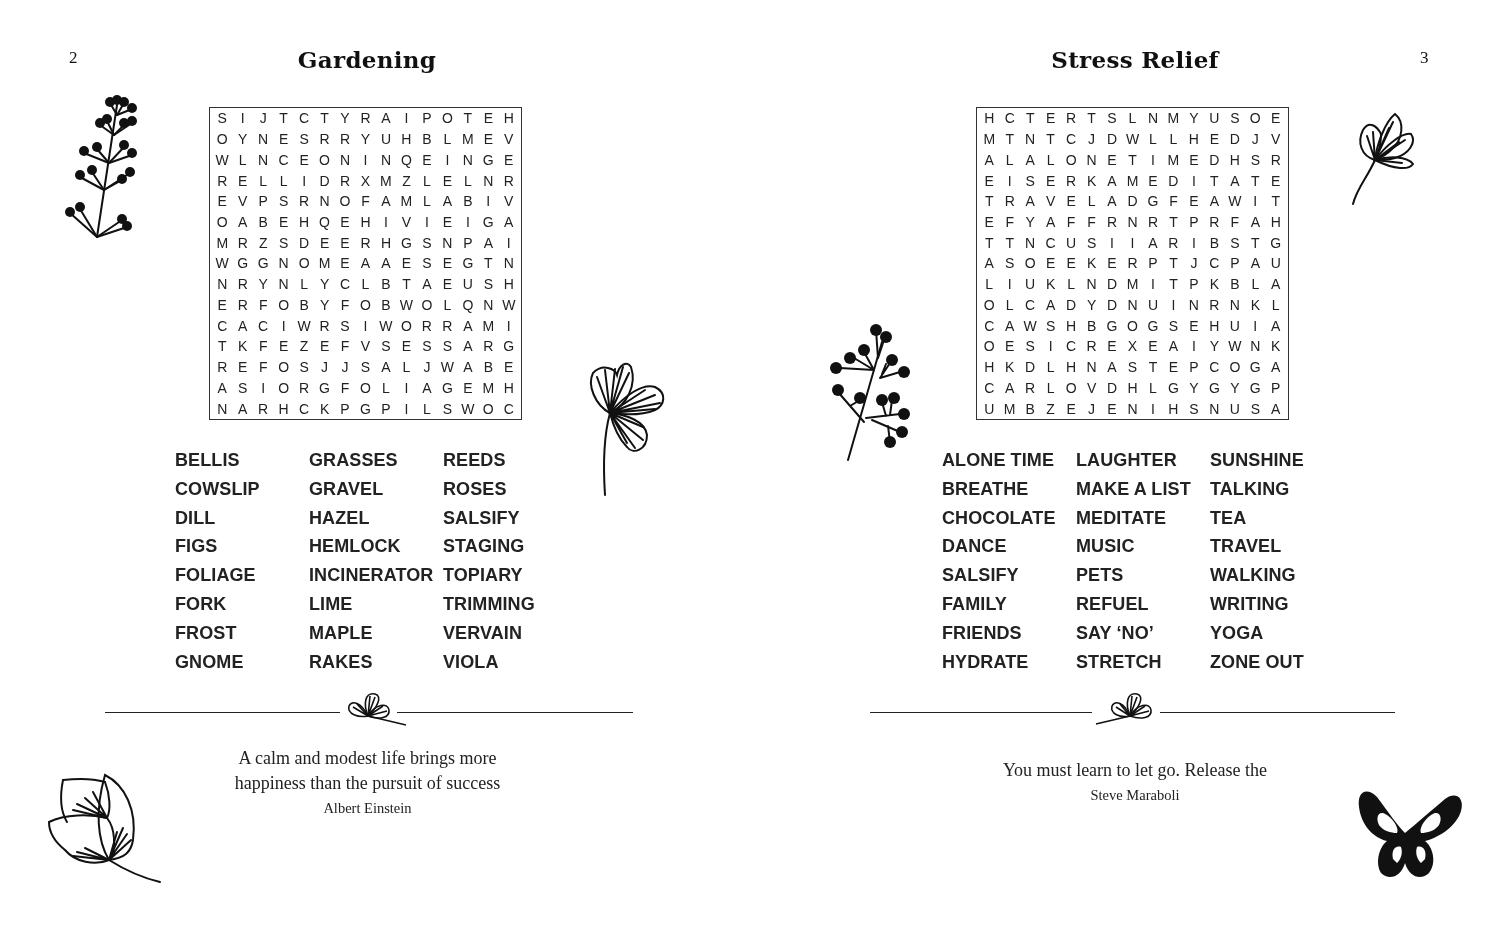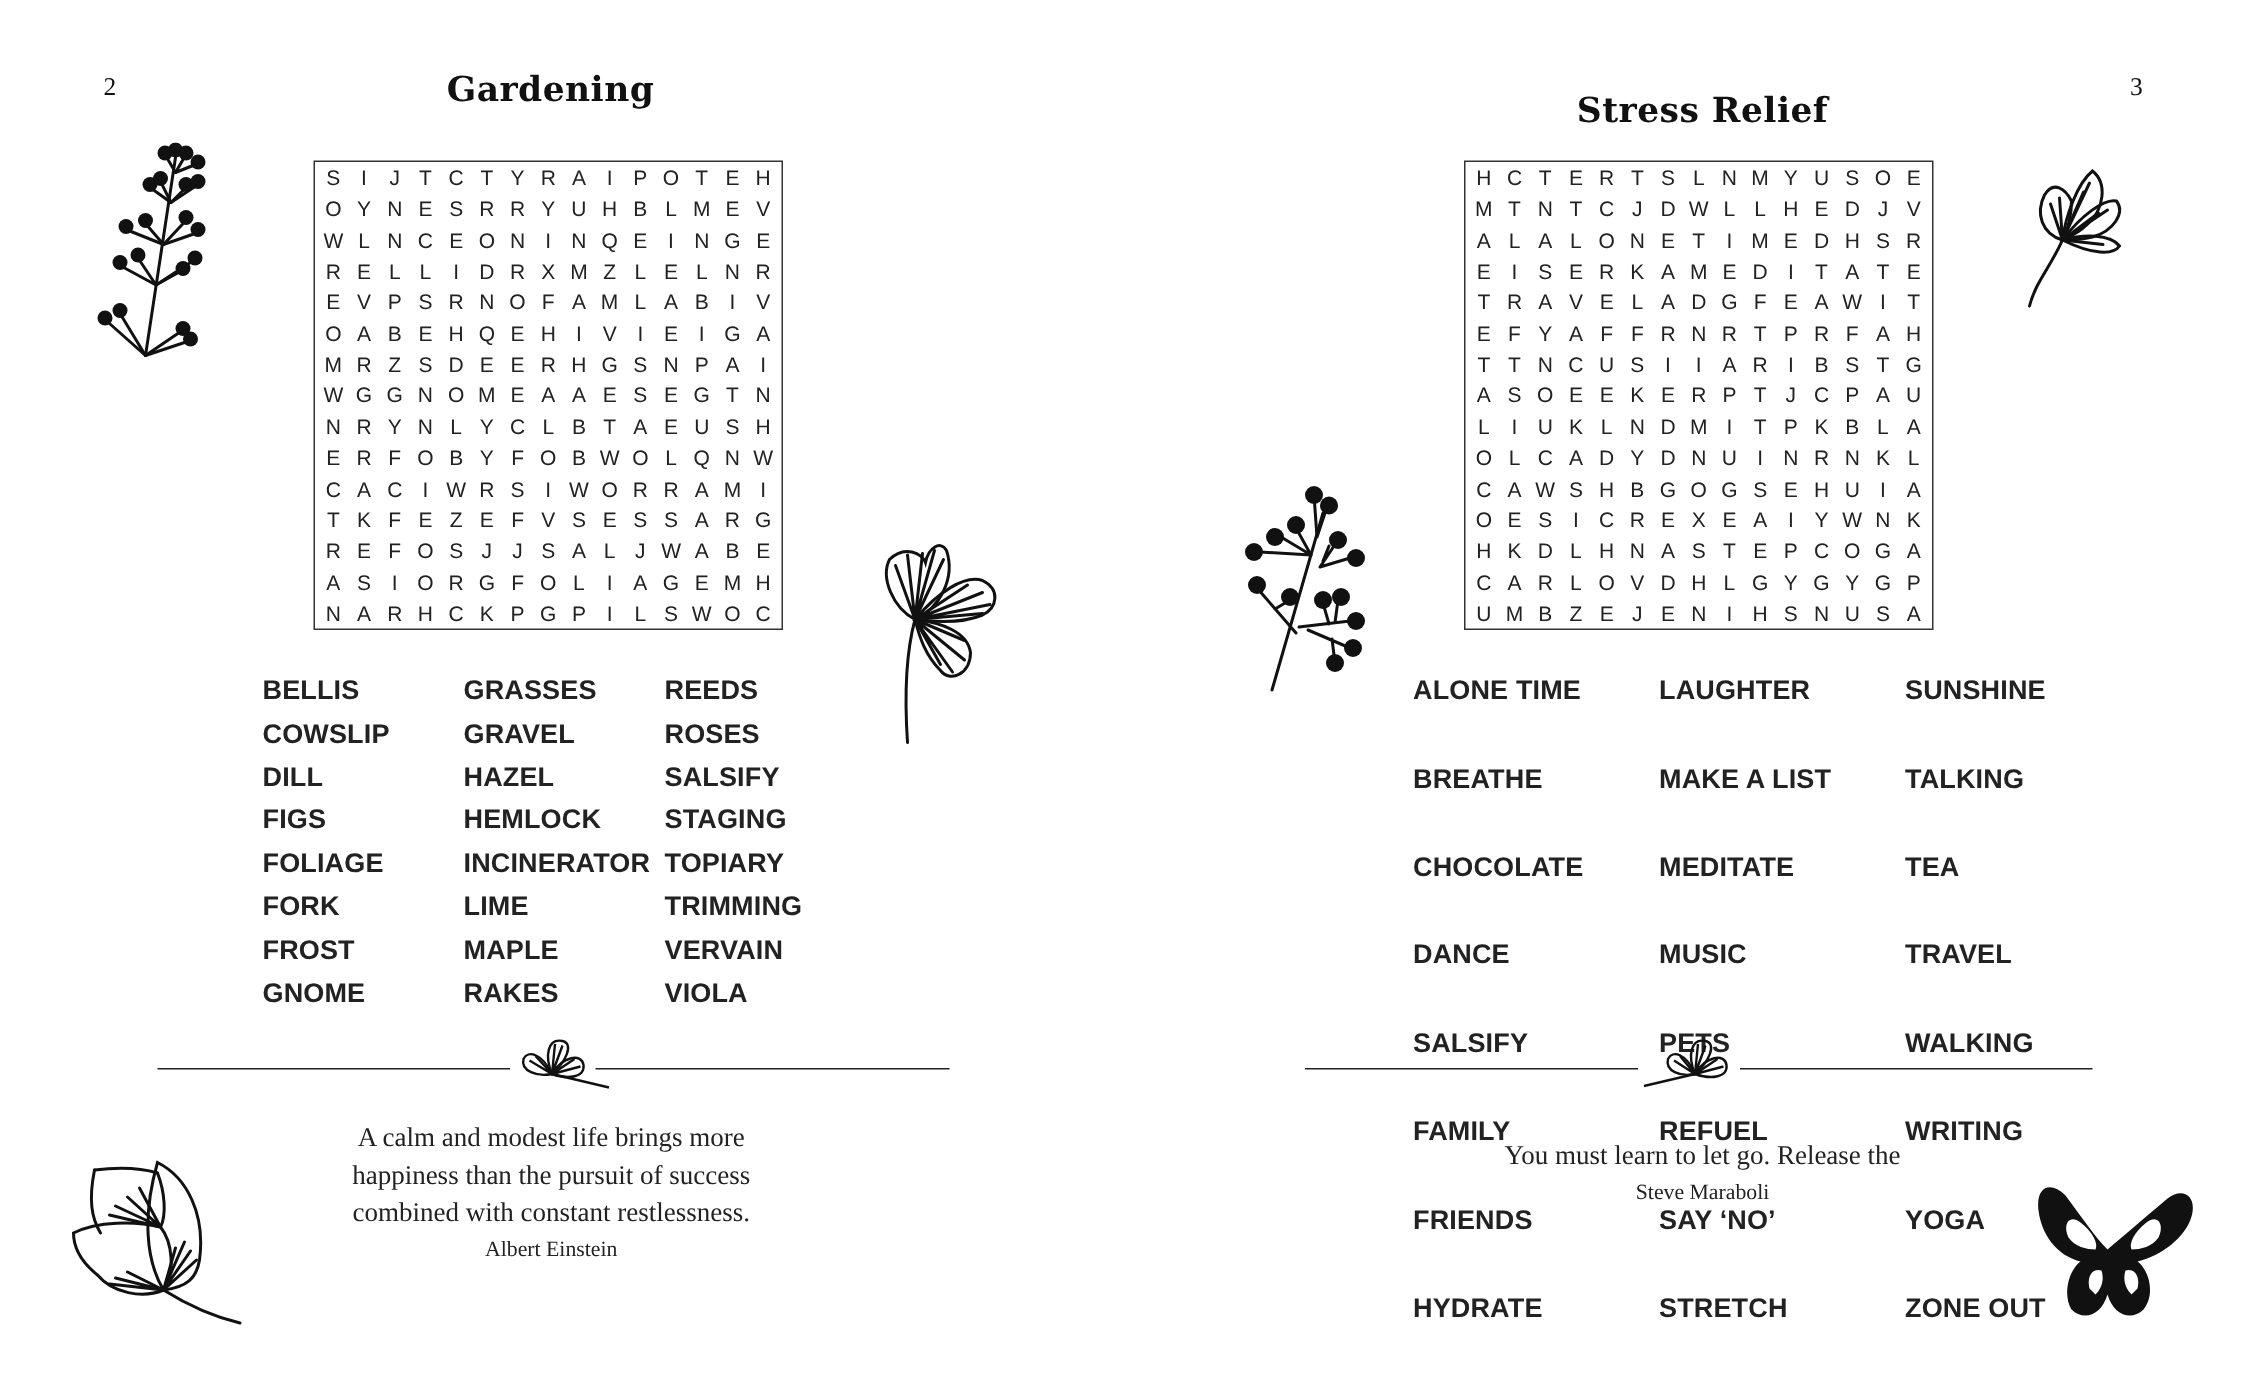--- a/index.html
+++ b/index.html
@@ -351,42 +351,41 @@
         <path d="M25 26 C32 14 45 12 46 20 C47 28 36 30 25 26 Z"></path>
         <path d="M25 26 L63 35"></path>
         <path d="M25 26 L10 17 M25 26 L14 14 M25 26 L27 6 M25 26 L32 7 M25 26 L40 16 M25 26 L44 21"></path>
       </g>
     </svg>
   </div>
 
   <div class="quote" style="left:185px; width:365px; top:746px;">
     <div class="text">A calm and modest life brings more</div>
     <div class="text">happiness than the pursuit of success</div>
-    <div class="text">combined with constant restlessness.</div>
     <div class="author">Albert Einstein</div>
   </div>
 
   <svg class="deco" style="left:45px; top:770px;" width="120" height="115" viewBox="0 0 120 115">
     <g stroke="#111" stroke-width="2" fill="none" stroke-linecap="round">
       <path d="M18 10 C35 8 50 9 60 12"></path>
       <path d="M18 10 C14 30 16 42 22 52"></path>
       <path d="M60 12 C65 25 66 40 62 48"></path>
       <path d="M4 52 C20 44 45 44 62 48 C70 58 72 78 64 90 C50 96 30 92 20 80 C10 72 4 62 4 52 Z"></path>
       <path d="M60 5 C80 15 92 40 88 70 C86 82 80 88 64 90 C52 70 50 40 60 5 Z"></path>
       <path d="M64 90 C80 100 98 108 115 112"></path>
       <path d="M62 48 L48 22 M62 48 L40 28 M62 48 L32 34 M62 48 L28 40"></path>
       <path d="M64 90 L72 62 M64 90 L78 58 M64 90 L82 64 M64 90 L86 70"></path>
       <path d="M64 90 L40 78 M64 90 L32 82 M64 90 L28 86"></path>
     </g>
   </svg>
 </div>
 
 <div class="page right">
   <div class="page-num" style="left:670px;">3</div>
-  <div class="page-title" style="left:285px; width:200px;margin-top:14px;">Stress Relief</div>
+  <div class="page-title" style="left:285px; width:200px;">Stress Relief</div>
 
   <svg class="deco" style="left:597px; top:108px;" width="75" height="100" viewBox="0 0 75 100">
     <g stroke="#111" stroke-width="2" fill="none" stroke-linecap="round">
       <path d="M28 52 C20 70 10 80 6 96"></path>
       <path d="M28 52 C14 48 10 34 16 22 C22 12 30 18 34 26 C34 36 32 44 28 52 Z"></path>
       <path d="M28 52 C30 36 38 14 48 6 C58 14 56 32 44 42 C38 48 32 50 28 52 Z"></path>
       <path d="M28 52 C40 36 56 24 64 26 C70 34 62 46 48 50 C40 52 34 52 28 52 Z"></path>
       <path d="M28 52 C42 48 60 48 66 56 C62 62 48 62 28 52 Z"></path>
       <path d="M28 52 L20 28 M28 52 L26 24 M28 52 L42 20 M28 52 L46 14 M28 52 L52 34 M28 52 L58 32 M28 52 L55 55"></path>
     </g>
@@ -641,21 +640,21 @@
       <circle cx="18" cy="68" r="6"></circle>
         <circle cx="40" cy="76" r="6"></circle>
       <circle cx="62" cy="78" r="6"></circle>
         <circle cx="74" cy="76" r="6"></circle>
         <circle cx="84" cy="92" r="6"></circle>
       <circle cx="82" cy="110" r="6"></circle>
         <circle cx="70" cy="120" r="6"></circle>
     </g>
   </svg>
 
-  <div class="words" id="words-right" style="left:192px;gap:30px;">
+  <div class="words" id="words-right" style="left:192px;">
       <span>ALONE TIME</span>
       <span>LAUGHTER</span>
       <span>SUNSHINE</span>
       <span>BREATHE</span>
       <span>MAKE A LIST</span>
       <span>TALKING</span>
       <span>CHOCOLATE</span>
       <span>MEDITATE</span>
       <span>TEA</span>
       <span>DANCE</span>

